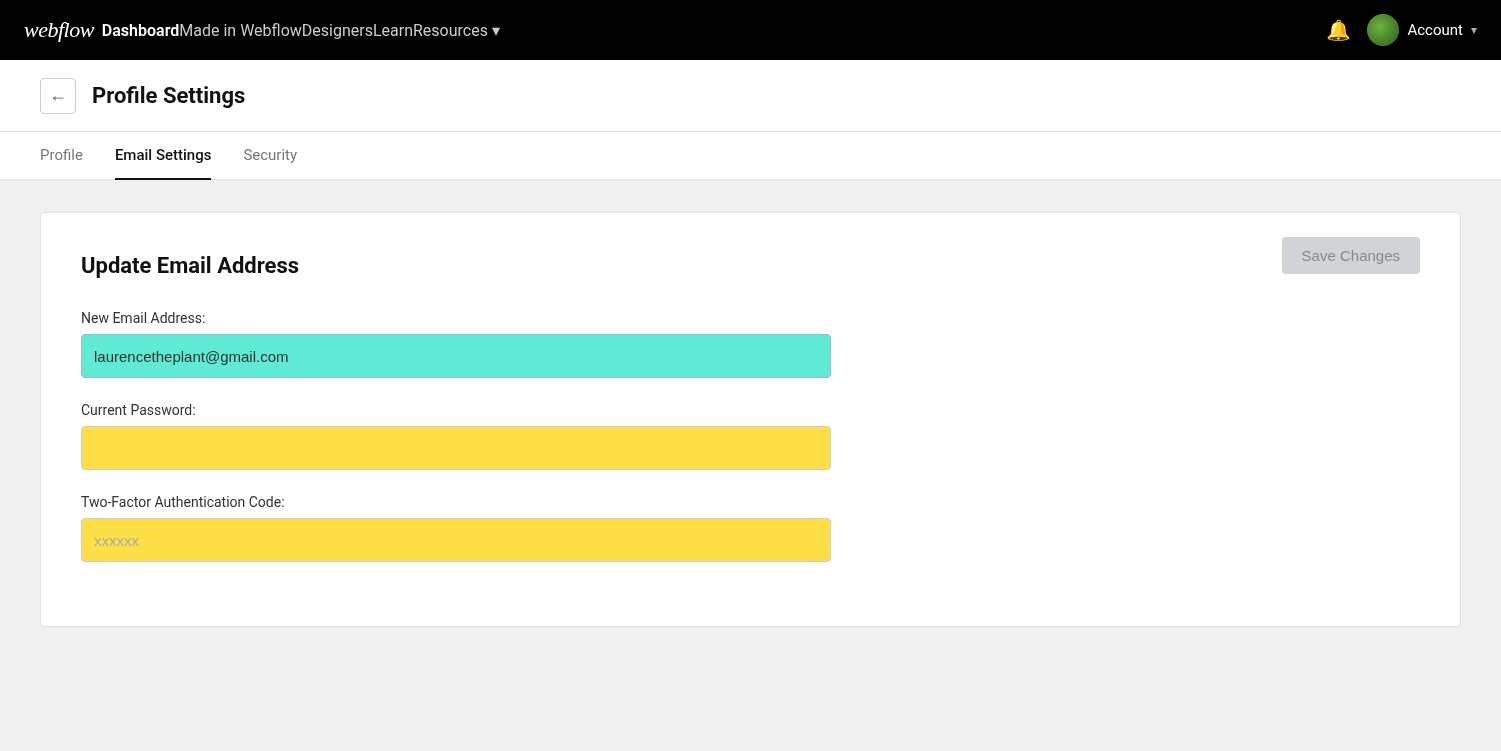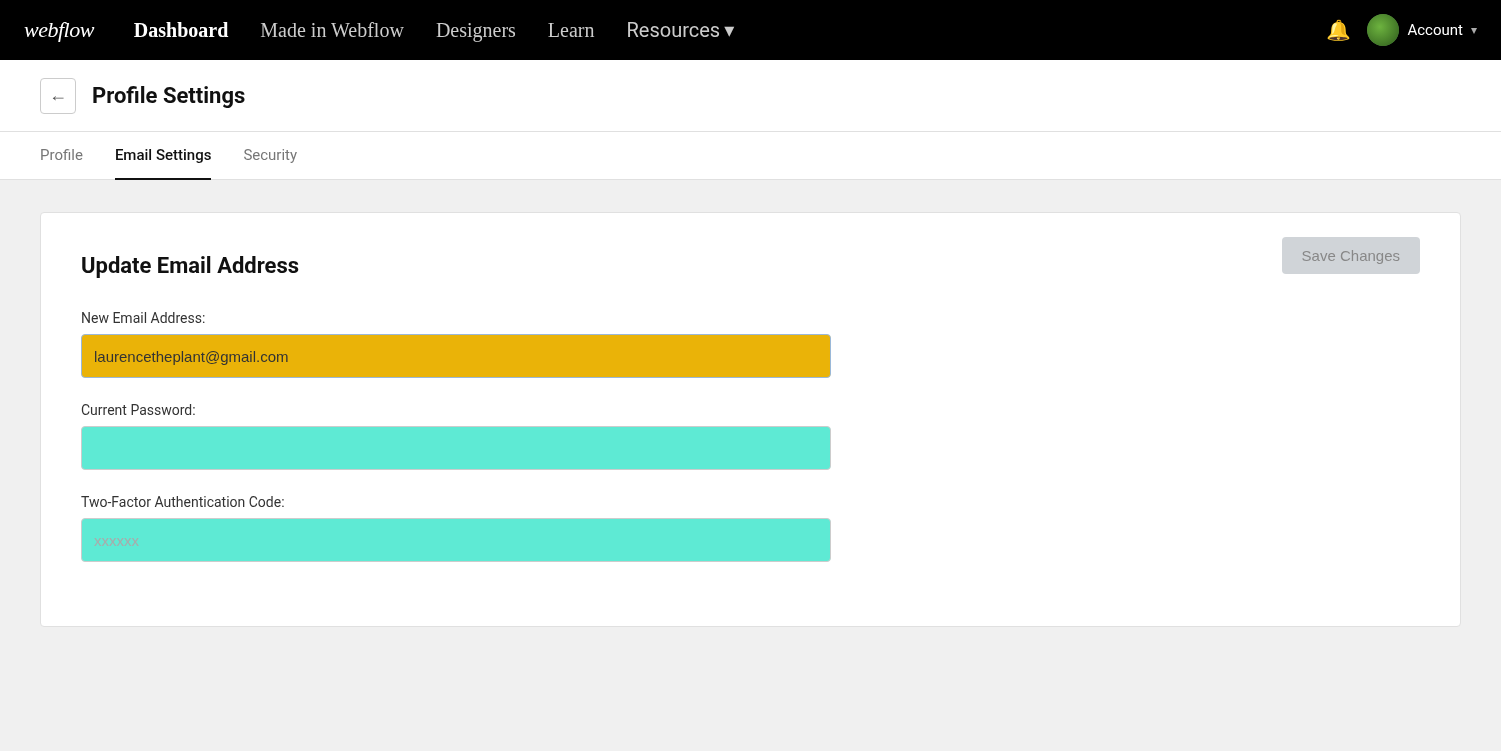--- a/index.html
+++ b/index.html
@@ -10,49 +10,47 @@
       width: 1501px;
     }
 
     
     .navbar {
       background: #000;
       height: 60px;
       display: flex;
       align-items: center;
       padding: 0 24px;
-      gap: 32px;
     }
     .navbar-brand {
       font-family: Georgia, serif;
       font-style: italic;
       font-size: 22px;
       color: #fff;
       font-weight: 400;
       letter-spacing: -0.5px;
       margin-right: 8px;
     }
     .nav-link {
       color: #ccc;
-      font-size: 20px;
+      font-size: 16px;
       text-decoration: none;
       cursor: pointer;
       padding: 4px 0;
-      font-family: Liberation Serif, serif;
     }
     .nav-link.active {
       color: #fff;
       font-weight: 600;
     }
     .nav-link-resources {
       display: flex;
       align-items: center;
       gap: 4px;
       color: #ccc;
-      font-size: 20px;
+      font-size: 16px;
       cursor: pointer;
     }
     .nav-right {
       margin-left: auto;
       display: flex;
       align-items: center;
       gap: 16px;
     }
     .bell-icon {
       color: #aaa;
@@ -191,25 +189,25 @@
       margin-bottom: 8px;
     }
     .form-input {
       width: 750px;
       height: 44px;
       border: 1px solid #ccc;
       border-radius: 4px;
       padding: 0 12px;
       font-size: 15px;
       color: #333;
+      background: #fde047;
+      outline: none;
+    }
+    .form-input.focused {
       background: #5eead4;
-      outline: none;
-    }
-    .form-input.focused {
-      background: #eab308;
       border-color: #9ab8d8;
     }
     .form-input::placeholder {
       color: #aaa;
     }
   </style>
 </head>
 <body>
 
 <nav class="navbar">

